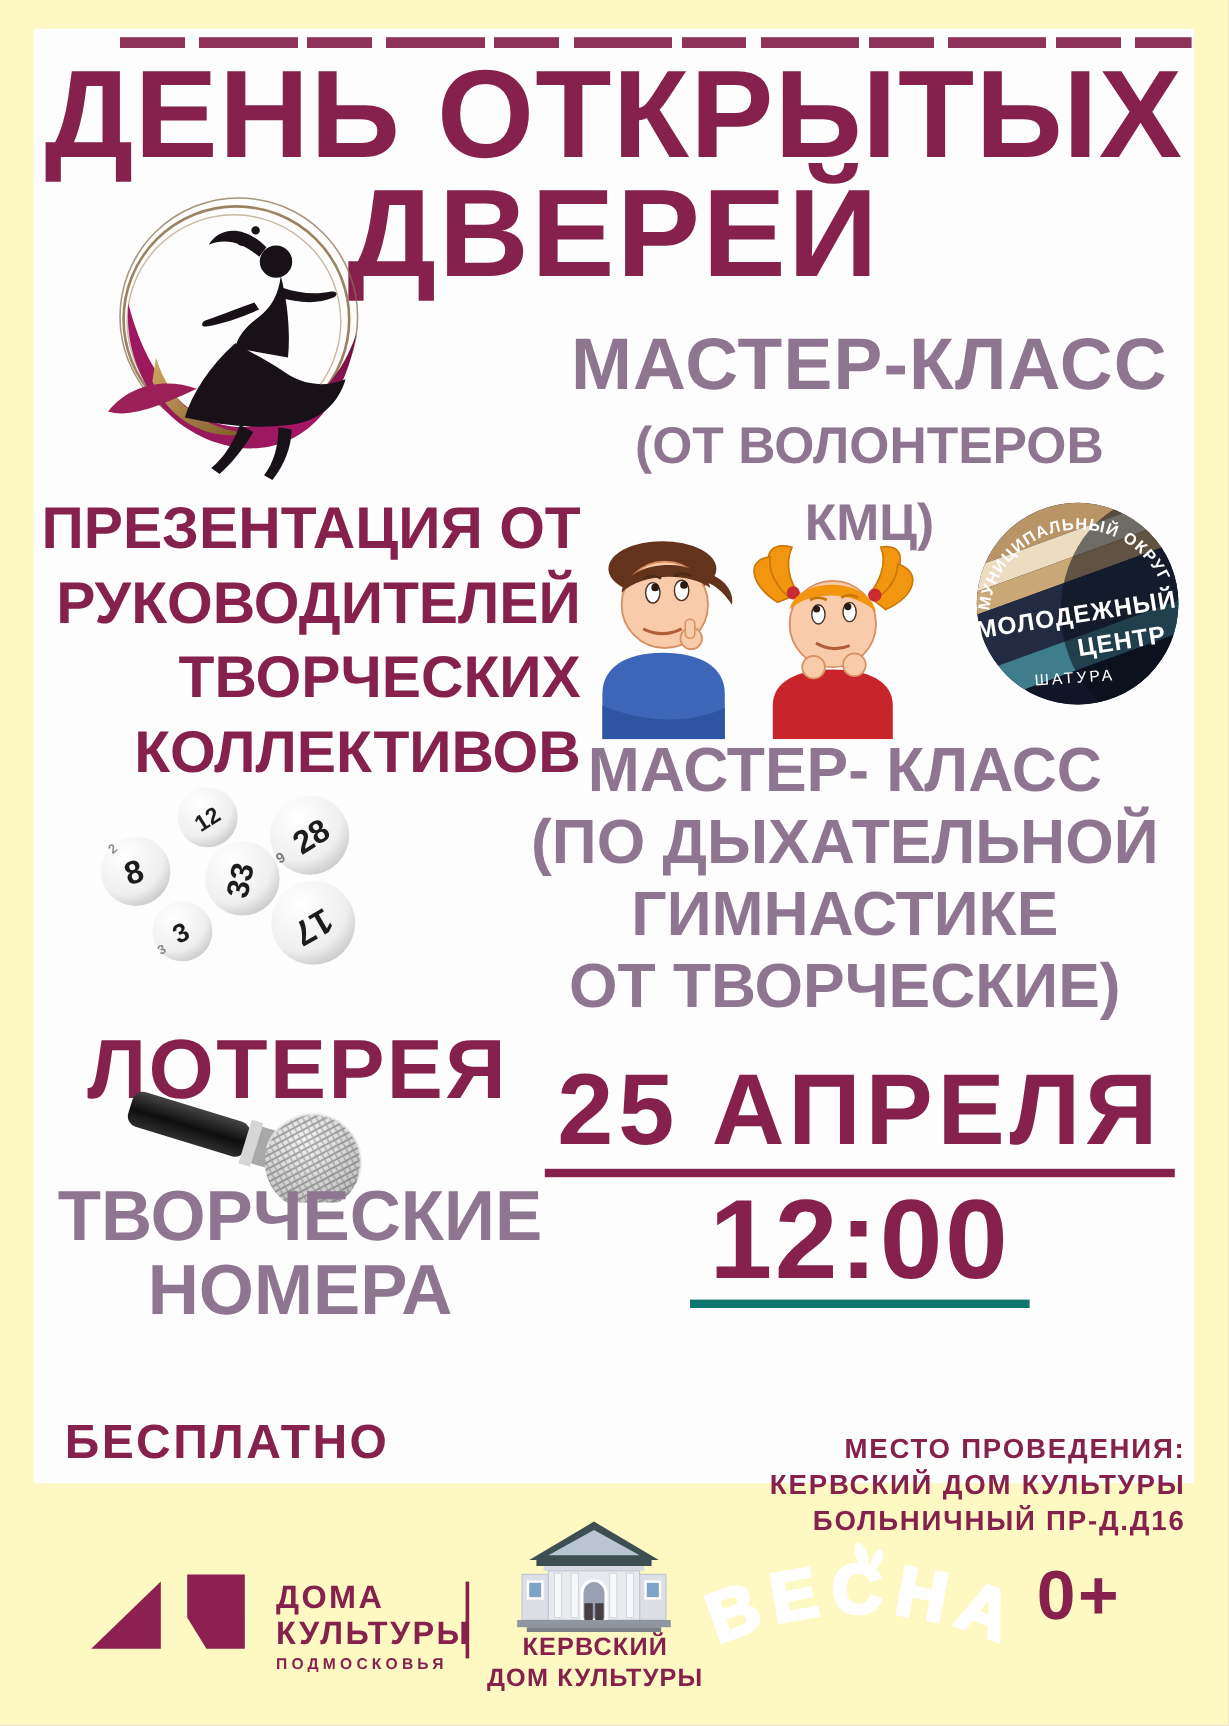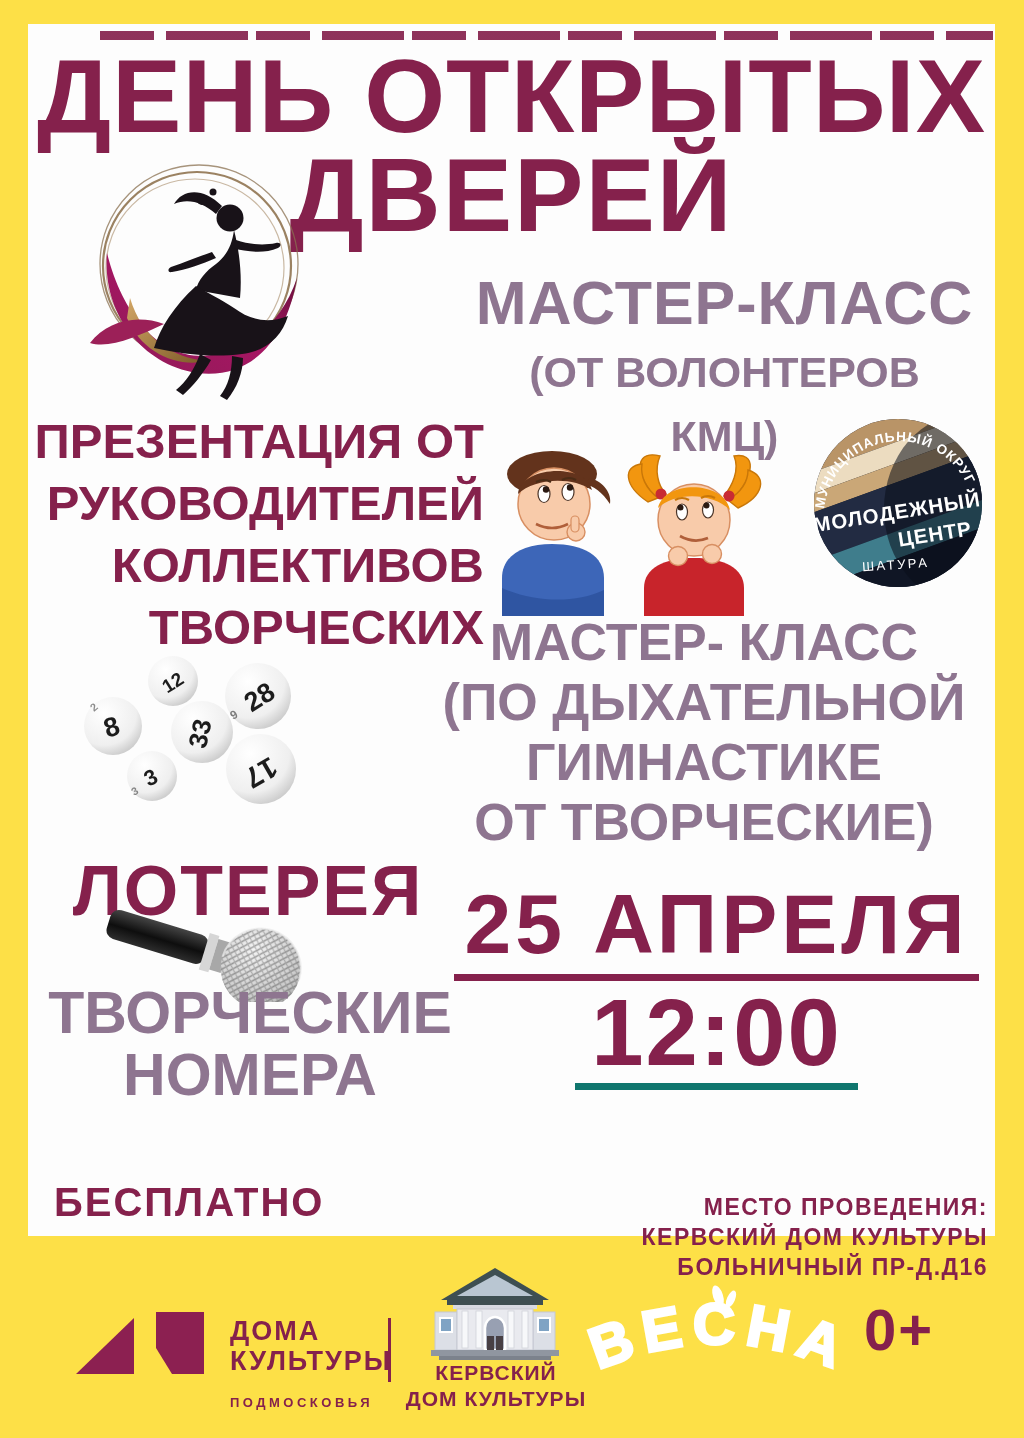--- a/index.html
+++ b/index.html
@@ -1,18 +1,18 @@
 <!DOCTYPE html>
 <html><head>
 <meta charset="utf-8">
 <style>
   * { margin:0; padding:0; box-sizing:border-box; }
   html,body { width:1024px; }
   body { font-family:"Liberation Sans", sans-serif; background:#CDC2BB; }
-  .poster { position:relative; width:1024px; height:1438px; background:#fde047; overflow:hidden; }
+  .poster { position:relative; width:1024px; height:1438px; background:#fef9c3; overflow:hidden; }
   .card { position:absolute; left:28px; top:24px; width:967px; height:1212px; background:#FDFDFD; }
   .abs { position:absolute; }
   .maroon { color:#85214C; }
   .mauve { color:#8E7590; }
   .ctr { text-align:center; }
   .b { font-weight:bold; }
 
   .artifact { left:100px; top:31px; width:893px; height:9px;
     background:
       repeating-linear-gradient(90deg, #85214C 0 54px, transparent 54px 66px, #85214C 66px 148px, transparent 148px 156px);
@@ -37,21 +37,21 @@
   .dateblock .time { display:inline-block; font-size:94px; letter-spacing:2px; border-bottom:7px solid #0f766e; padding:0 16px 0 16px; margin-top:2px; line-height:100px; }
 
   .creative { left:26px; top:982px; width:448px; font-size:59px; line-height:62px; }
 
   .venue { left:592px; top:1192px; width:396px; text-align:right; font-size:23px; line-height:30px; letter-spacing:1.5px; }
 
   .free { left:54px; top:1180px; font-size:40px; letter-spacing:2px; }
 
   .dk-text { left:230px; top:1316px; }
   .dk-text .l { font-size:27px; line-height:30px; letter-spacing:2px; }
-  .dk-text .sub { font-size:13px; letter-spacing:3.5px; margin-top:19px; }
+  .dk-text .sub { font-size:13px; letter-spacing:3.5px; margin-top:3px; }
 
   .divider { left:388px; top:1318px; width:3px; height:64px; background:#85214C; }
 
   .kerv-text { left:396px; top:1360px; width:200px; font-size:21px; line-height:26px; letter-spacing:1px; }
 
   .age { left:864px; top:1296px; font-size:58px; font-weight:800; letter-spacing:2px; }
 
   svg text { font-family:"Liberation Sans", sans-serif; }
 </style>
 </head>
@@ -100,22 +100,22 @@
 
   <div class="abs mc1 ctr mauve b">
     <div class="l1">МАСТЕР-КЛАСС</div>
     <div class="l2">(ОТ ВОЛОНТЕРОВ</div>
     <div class="l3">КМЦ)</div>
   </div>
 
   <div class="abs pres ctr maroon b">
     <div>ПРЕЗЕНТАЦИЯ ОТ</div>
     <div>РУКОВОДИТЕЛЕЙ</div>
+    <div>ТВОРЧЕСКИХ</div>
     <div>КОЛЛЕКТИВОВ</div>
-    <div>ТВОРЧЕСКИХ</div>
   </div>
 
   <svg class="abs" style="left:472px; top:438px;" width="332" height="178" viewBox="0 0 332 178">
 
     <ellipse cx="80" cy="36" rx="45" ry="23" fill="#63331C"></ellipse>
     <path d="M118,40 C132,44 140,56 138,66 C130,54 122,48 112,46 Z" fill="#63331C"></path>
     <circle cx="82" cy="66" r="36" fill="#F8CBAA" stroke="#D88F62" stroke-width="1.5"></circle>
     <path d="M46,56 C48,28 114,24 120,52 C100,38 62,40 46,56 Z" fill="#63331C"></path>
     <ellipse cx="72" cy="56" rx="6" ry="8.5" fill="#fff" stroke="#4a3428" stroke-width="1.2"></ellipse>
     <circle cx="74" cy="51.5" r="3.2" fill="#2B1A12"></circle>

